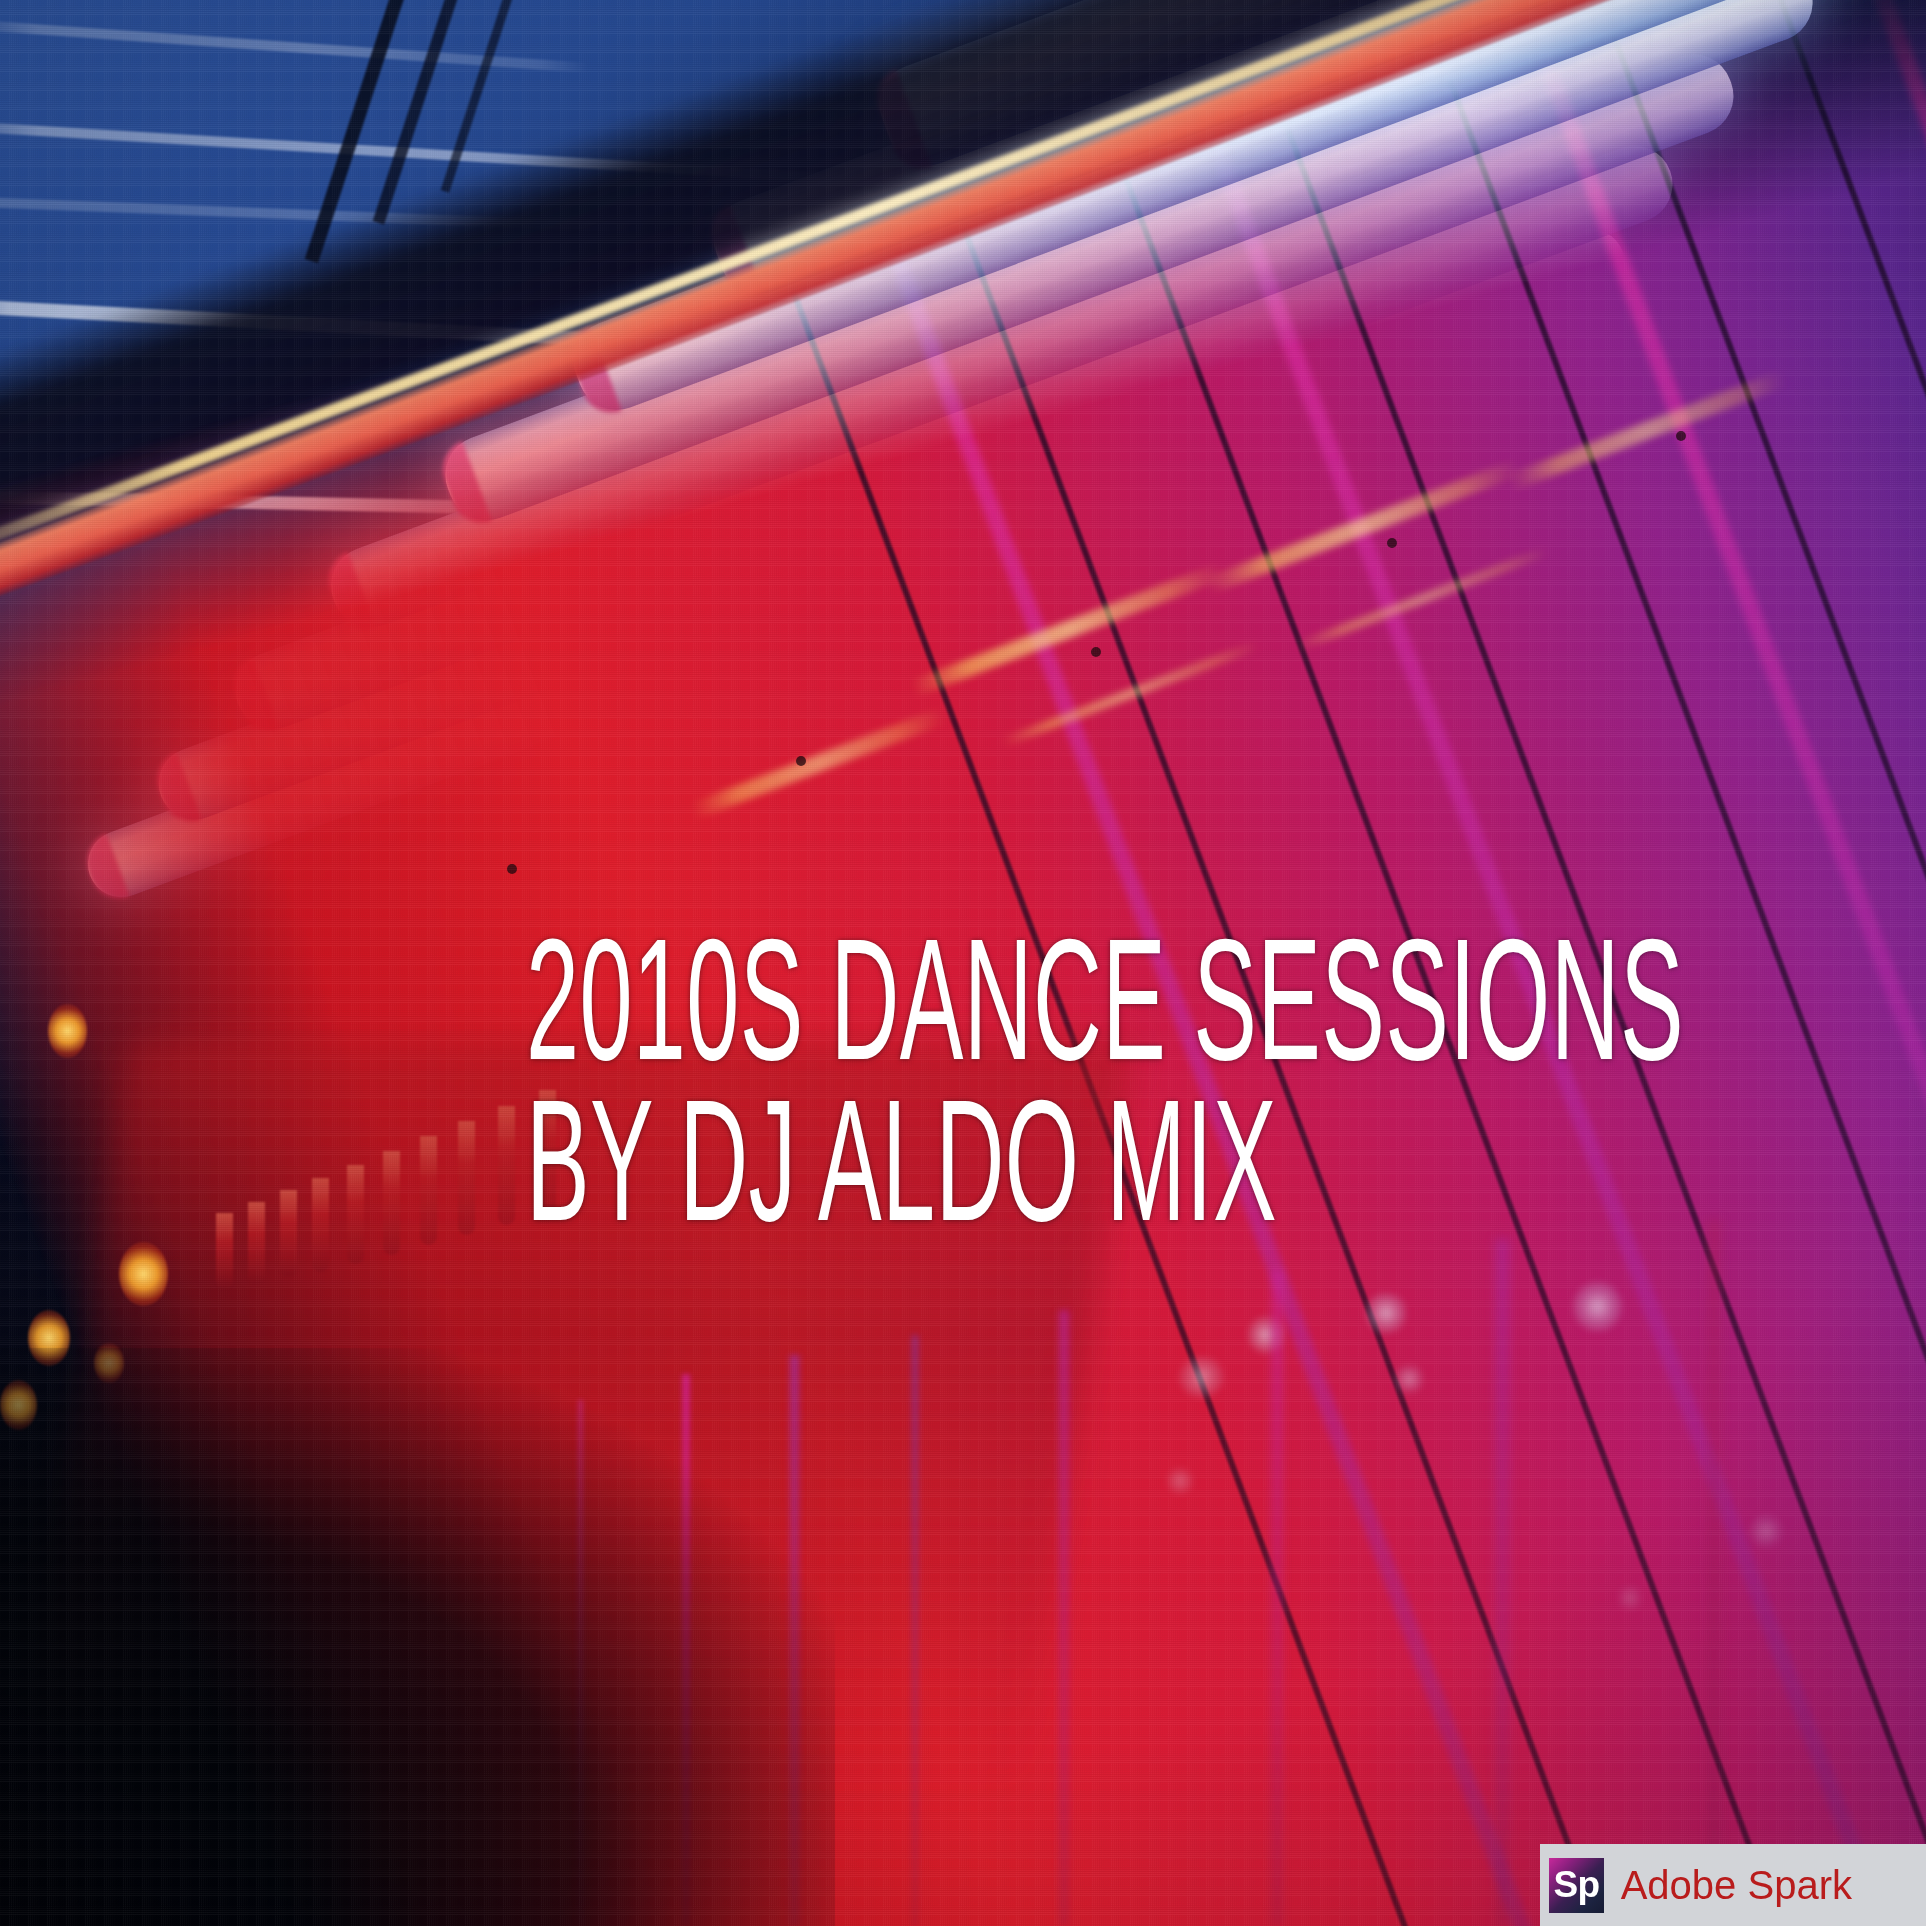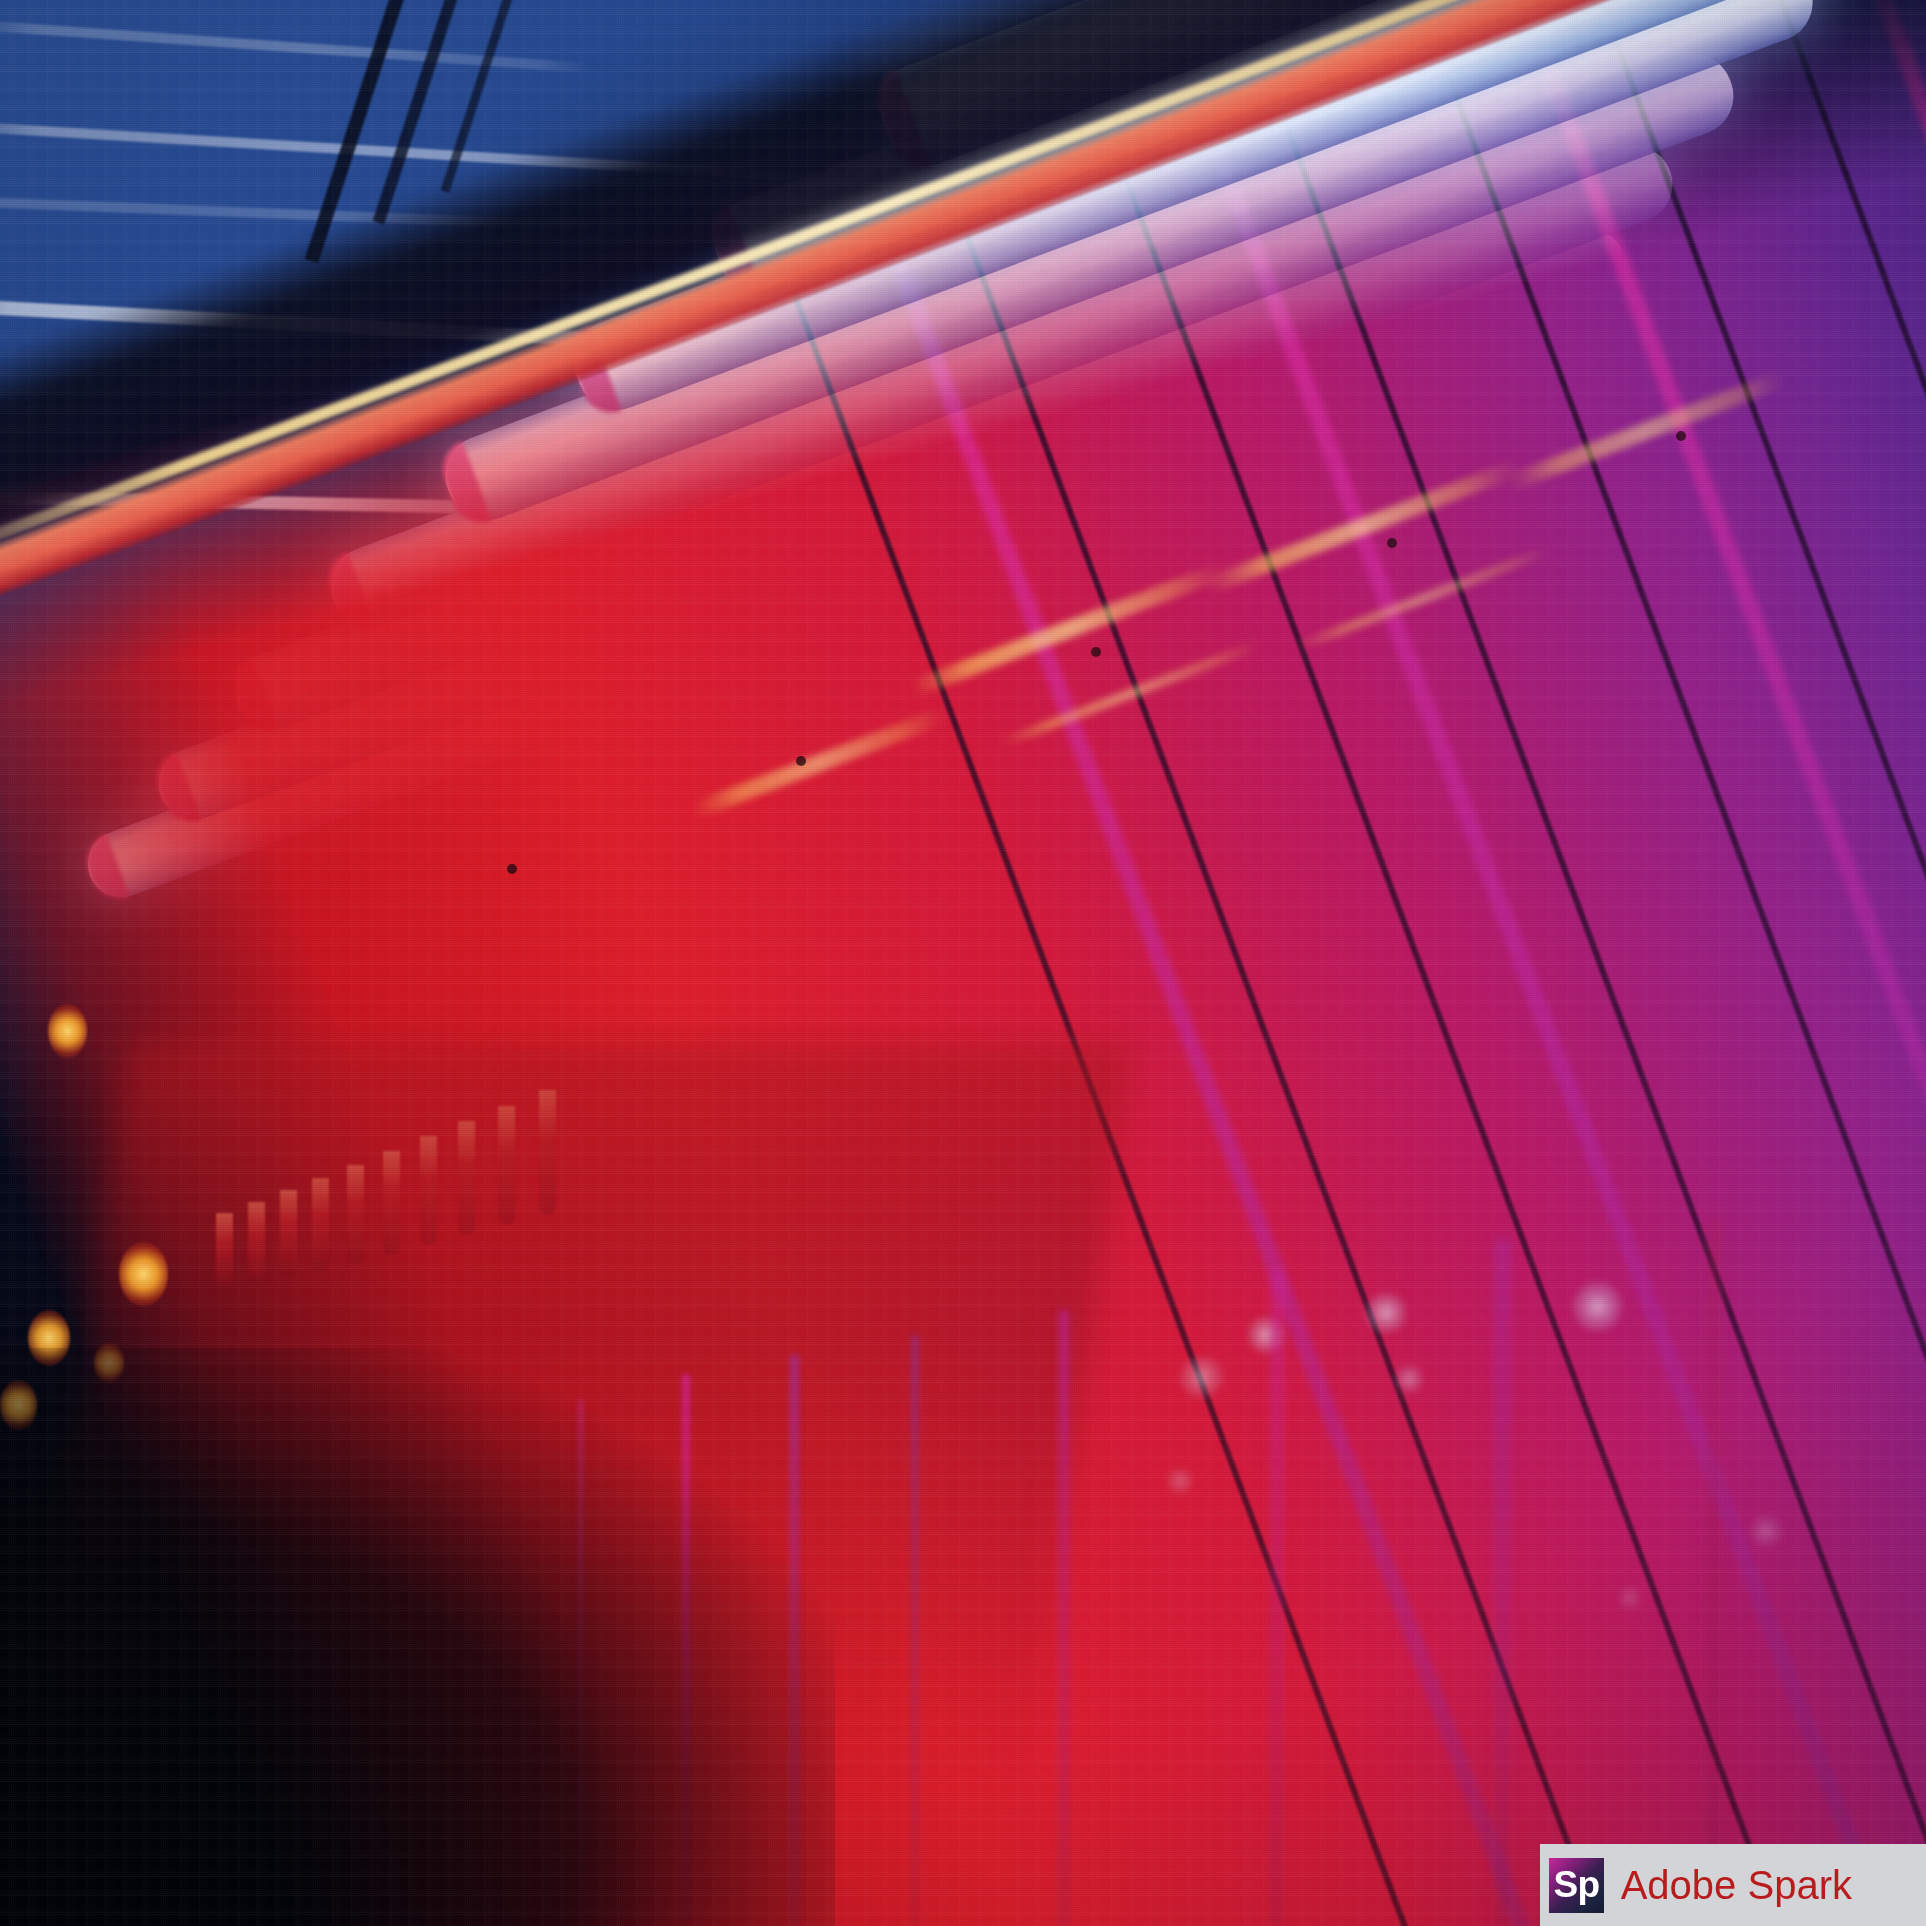--- a/index.html
+++ b/index.html
@@ -390,20 +390,24 @@
   <div style="position:absolute;left:1059px;top:1310px;width:10.3px;height:616px;background:linear-gradient(180deg,rgba(188,40,166,.60),rgba(90,36,140,.14));filter:blur(3.9px);"></div>
   <div style="position:absolute;left:1271px;top:1271px;width:11.6px;height:655px;background:linear-gradient(180deg,rgba(206,38,158,.55),rgba(80,36,140,.12));filter:blur(4.5px);"></div>
   <div style="position:absolute;left:1496px;top:1239px;width:13px;height:687px;background:linear-gradient(180deg,rgba(170,44,176,.50),rgba(70,40,130,.12));filter:blur(5.1px);"></div>
   <div style="position:absolute;left:1708px;top:1220px;width:11.6px;height:706px;background:linear-gradient(180deg,rgba(176,30,80,.40),rgba(70,24,70,.10));filter:blur(5.1px);"></div>
 
   <div style="position:absolute;left:-128px;top:1348px;width:963px;height:706px;background:radial-gradient(ellipse at 25% 70%, rgba(2,4,10,.95) 0%, rgba(2,4,10,.75) 45%, rgba(2,4,10,0) 78%);"></div>
 
   <div class="layer" id="bg-vignette"></div>
   <div class="layer" id="bg-grain"></div>
 
+  <div id="title-block">
+    <div class="title-line">2010S DANCE SESSIONS</div>
+    <div class="title-line">BY DJ ALDO MIX</div>
+  </div>
 
   <div id="spark-watermark">
     <div id="spark-logo">
       <span id="spark-logo-text">Sp</span>
     </div>
     <span id="spark-label">Adobe Spark</span>
   </div>
 
 </div>
 

